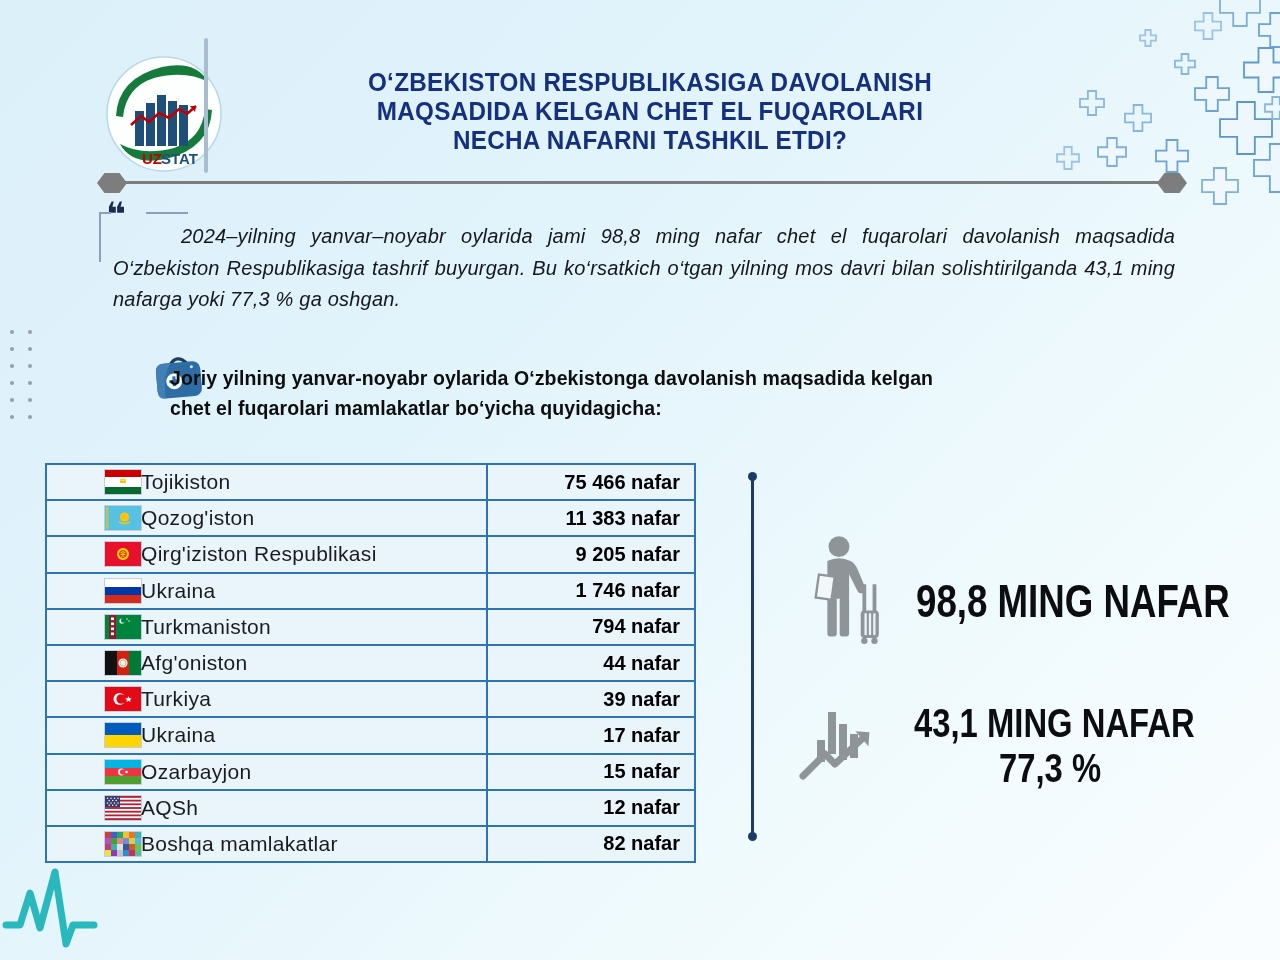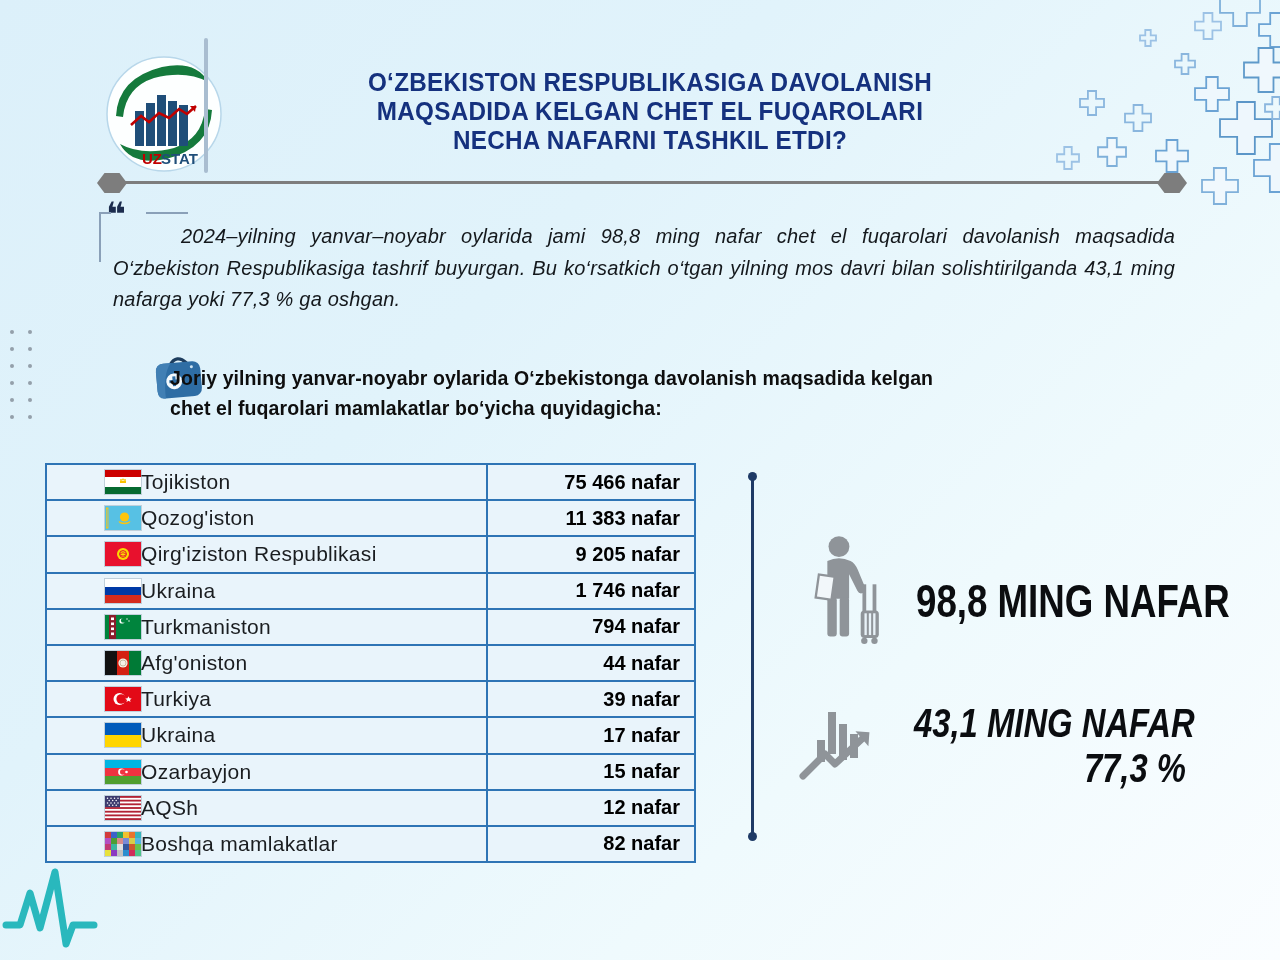--- a/index.html
+++ b/index.html
@@ -54,21 +54,21 @@
   .cname{font-size:21px;color:#1a1d20;letter-spacing:.3px;}
   .cval{font-size:20px;font-weight:700;color:#000;}
 
   
   #vline{left:751px;top:477px;width:3px;height:358px;background:#1e3a66;}
   .vdot{width:9px;height:9px;border-radius:50%;background:#1e3a66;position:absolute;}
   #traveler-icon{left:808px;top:535px;width:88px;height:116px;}
   #stat1{left:916px;top:573px;width:360px;font-size:47px;font-weight:700;color:#0b0d10;
     transform:scaleX(.78);transform-origin:left center;letter-spacing:0px;white-space:nowrap;}
   #chart-icon{left:795px;top:700px;width:100px;height:90px;}
-  #stat2{left:880px;top:701px;width:340px;text-align:right;color:#0b0d10;font-style:italic;}
+  #stat2{left:880px;top:701px;width:340px;text-align:center;color:#0b0d10;}
   #stat2 .s2line{display:block;font-size:41px;font-weight:700;line-height:45px;white-space:nowrap;
     transform:scaleX(.8);transform-origin:center;}
 
   
   #ecg{left:0px;top:860px;width:110px;height:100px;}
 
   
   #crosses{left:1040px;top:0px;width:240px;height:230px;}
 </style>
 </head>

